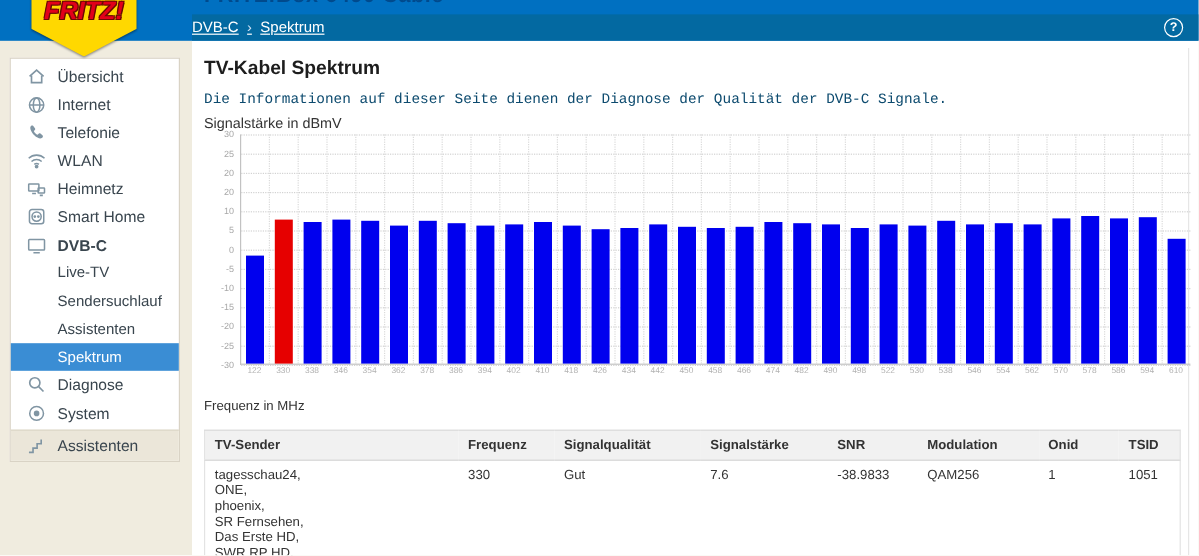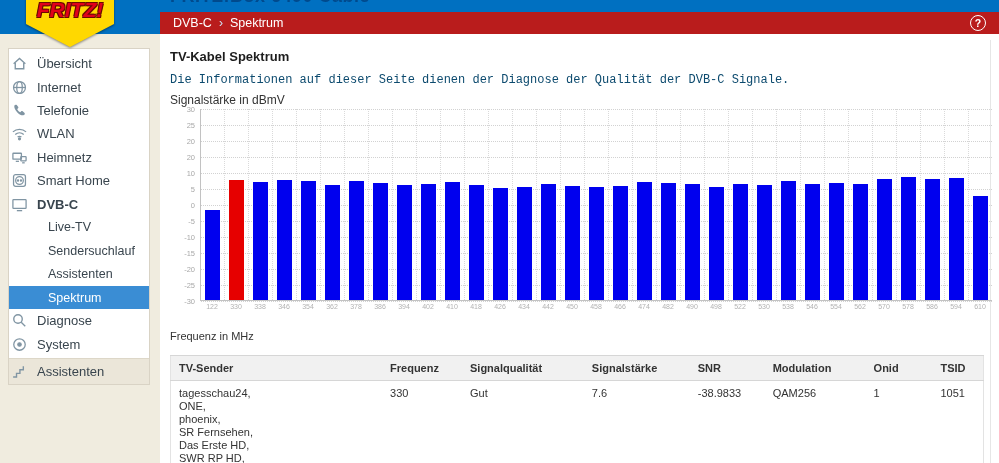--- a/index.html
+++ b/index.html
@@ -7,46 +7,46 @@
   body {
     width:999px; height:463px; overflow:hidden;
     font-family:"Liberation Sans", sans-serif;
     background:#ffffff;
   }
   .page { position:relative; width:999px; height:463px; background:#f0ecdf; overflow:hidden; }
 
   
   .topbar { position:absolute; top:0; left:0; right:0; height:34px; background:#0070c1; overflow:hidden; z-index:2; }
   .window-title { position:absolute; top:-14px; left:170px; font-size:18px; font-weight:bold; color:#004a8d; white-space:nowrap; letter-spacing:.5px; }
-  .crumbbar { position:absolute; top:12px; left:160px; right:0; height:22px; background:#b91c1c; color:#fff; display:flex; align-items:center; padding-left:13px; font-size:12.5px; }
+  .crumbbar { position:absolute; top:12px; left:160px; right:0; height:22px; background:#0369a1; color:#fff; display:flex; align-items:center; font-size:12.5px;text-decoration:underline; }
   .crumb-sep { margin:0 7px; color:#cfe3f6; font-size:12px; }
   .help-badge { position:absolute; right:13px; top:3px; width:16px; height:16px; border:1.5px solid #fff; border-radius:50%; display:flex; align-items:center; justify-content:center; font-size:10.5px; font-weight:bold; color:#fff; cursor:pointer; }
 
   
   .logo { position:absolute; top:-3px; left:26px; width:88px; height:50px; z-index:5; cursor:pointer;
           filter:drop-shadow(0 1px 1px rgba(0,0,0,.45)); }
   .logo-shape { width:100%; height:100%; background:#ffd800; clip-path:polygon(0 0,100% 0,100% 54%,50% 100%,0 54%); display:flex; justify-content:center; }
   .logo-text { font-style:italic; font-weight:bold; font-size:21px; color:#e2001a; margin-top:1px;
                text-shadow:-1px -1px 0 #6b0b00, 1px -1px 0 #6b0b00, -1px 1px 0 #6b0b00, 1px 1px 0 #6b0b00; }
 
   
   .sidebar { position:absolute; top:48px; left:8px; width:142px; background:#fff; border:1px solid #d9d3c5; z-index:1; padding-top:3px; }
-  .sb-item { height:23.4px; display:flex; align-items:center; padding-left:2px; font-size:13px; color:#39454e; cursor:pointer; white-space:nowrap; }
+  .sb-item { height:23.4px; display:flex; align-items:center; padding-left:13px; font-size:13px; color:#39454e; cursor:pointer; white-space:nowrap; }
   .sb-icon { width:17px; height:17px; margin-right:9px; color:#8095a3; flex:none; }
   .sb-icon svg { width:17px; height:17px; display:block; }
   .sb-item.sub { padding-left:39px; font-size:12.5px; }
   .sb-item.bold .sb-label { font-weight:bold; }
   .sb-item.active { background:#3a8dd4; }
   .sb-item.active .sb-label { color:#fff; }
   .sb-item.footer { background:#ebe6d9; border-top:1px solid #ddd7c8; margin-top:2px; height:26px; }
 
   
   .main { position:absolute; top:34px; left:160px; width:839px; height:429px; background:#fff; padding:0 0 0 10px; overflow:hidden; }
   .right-rail { position:absolute; top:6px; right:8px; bottom:0; width:1px; background:#e6e6e6; }
-  .page-title { font-size:13px; font-weight:bold; color:#1d1d1d; margin:15px 0 0 0; }
+  .page-title { font-size:16px; font-weight:bold; color:#1d1d1d; margin:15px 0 0 0; }
   .desc { font-size:12px; color:#0c4a6e; margin:9px 0 0 0;font-family:Liberation Mono, monospace; }
   .ylab { font-size:12px; color:#333; margin:6px 0 2px 0; }
 
   
   .chart-row { display:flex; }
   .yaxis { position:relative; width:30px; height:192px; flex:none; }
   .ytick { position:absolute; right:5px; font-size:7.5px; color:#a8a8a8; transform:translateY(-50%); }
   .plot { position:relative; width:792px; height:192px; border-left:1px solid #c2c2c2; border-bottom:1px solid #c2c2c2; }
   .hgrid { position:absolute; left:0; right:0; height:0; border-top:1px dotted #d2d2d2; }
   .slots { position:absolute; top:0; left:0; right:0; bottom:0; display:flex; }

